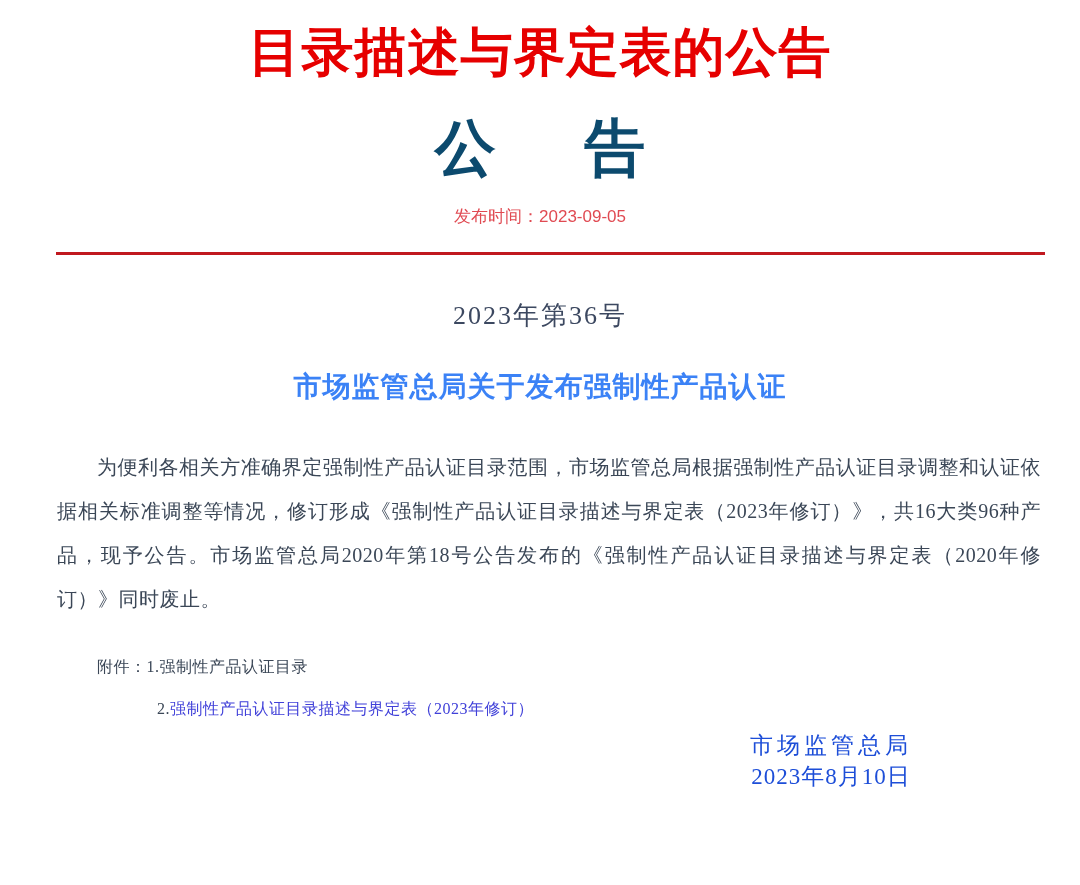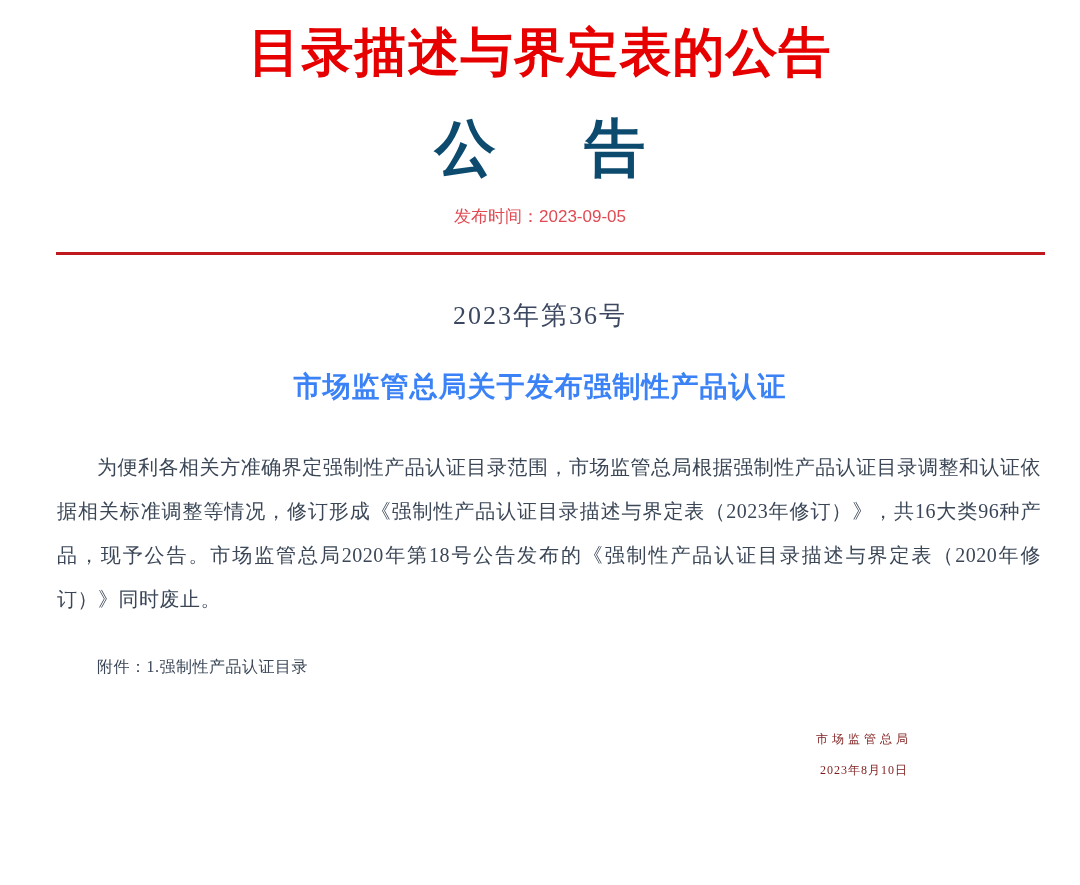--- a/index.html
+++ b/index.html
@@ -86,28 +86,27 @@
     color: #3b4757;
     letter-spacing: 0.5px;
   }
   .att-row-2 { padding-left: 60px; }
   .att-link {
     color: #4141d9;
     text-decoration: none;
     cursor: pointer;
   }
   .signature {
-    margin-top: 36px;
     margin-left: auto;
     margin-right: 168px;
     width: fit-content;
     text-align: center;
-    font-size: 12px;
+    font-size: 23px;
     line-height: 31px;
-    color: #7f1d1d;
+    color: #1d4ed8;
   }
   .signature .issuer { letter-spacing: 4px; }
   .signature .sig-date { letter-spacing: 1px; }
 </style>
 </head>
 <body>
 
 <div class="page">
 
   <h1 class="agency-title">目录描述与界定表的公告</h1>
@@ -125,20 +124,23 @@
   <h2 class="doc-title">
     <span>市场监管总局关于发布强制性产品认证</span><br>
   </h2>
 
   <p class="body-para">为便利各相关方准确界定强制性产品认证目录范围，市场监管总局根据强制性产品认证目录调整和认证依据相关标准调整等情况，修订形成《强制性产品认证目录描述与界定表（2023年修订）》，共16大类96种产品，现予公告。市场监管总局2020年第18号公告发布的《强制性产品认证目录描述与界定表（2020年修订）》同时废止。</p>
 
   <div class="attachments">
     <div class="att-row-1">
       <span>附件：</span><span>1.</span><span>强制性产品认证目录</span>
     </div>
+    <div class="att-row-2">
+      <span>2.</span><a class="att-link">强制性产品认证目录描述与界定表（2023年修订）</a>
+    </div>
   </div>
 
   <div class="signature">
     <div class="issuer">市场监管总局</div>
     <div class="sig-date">2023年8月10日</div>
   </div>
 
 </div>
 
 </body></html>

